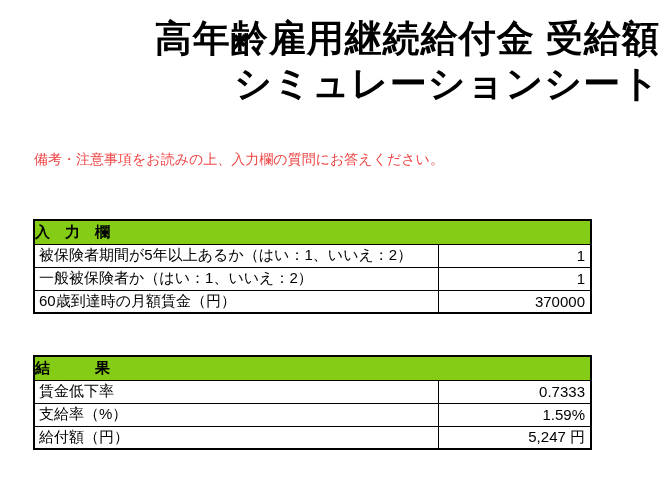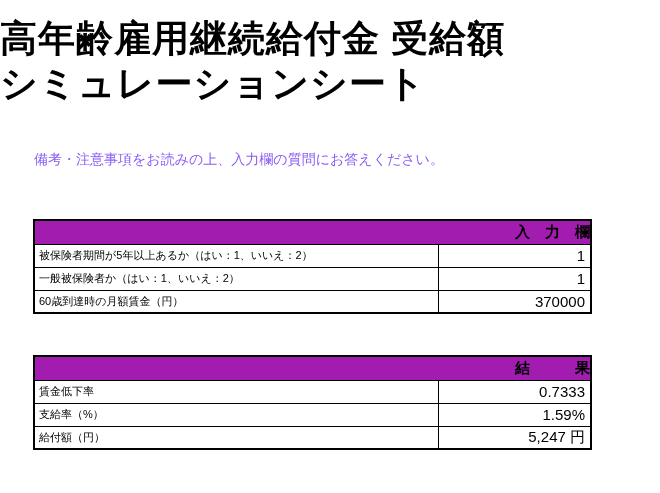--- a/index.html
+++ b/index.html
@@ -4,45 +4,45 @@
 <style>
   * { margin:0; padding:0; box-sizing:border-box; }
   html,body { background:#ffffff; }
   body {
     width:660px; height:493px; position:relative; overflow:hidden;
     font-family:"Liberation Sans","DejaVu Sans",sans-serif;
     color:#000000;
   }
   .page-title {
     position:absolute; top:16px; left:0; width:660px;
-    text-align:left; font-weight:bold; font-size:37px; line-height:45px;
+    text-align:right; font-weight:bold; font-size:37px; line-height:45px;
     letter-spacing:1px; white-space:nowrap;
   }
   .instructions {
     position:absolute; top:148px; left:34px;
-    font-size:14px; line-height:23px; color:#8b5cf6;
+    font-size:14px; line-height:23px; color:#ef4444;
   }
   table.sheet {
     position:absolute; left:33px; width:557px;
     border-collapse:collapse; table-layout:fixed;
     border:2px solid #000000;
   }
   #input-table { top:219px; }
   #result-table { top:355px;border-radius:11px; }
   table.sheet col.c-label { width:404px; }
   table.sheet col.c-value { width:153px; }
   table.sheet th, table.sheet td {
     border:1px solid #000000; overflow:hidden; white-space:nowrap;
   }
   th.sheet-header {
-    background:#a21caf; height:24px;
-    font-size:15px; font-weight:bold; text-align:right; vertical-align:middle;
+    background:#84cc16; height:24px;
+    font-size:15px; font-weight:bold; text-align:left; vertical-align:middle;
   }
   td.label-cell {
-    height:23px; font-size:11px; padding:1px 4px; vertical-align:middle;
+    height:23px; font-size:15px; padding:1px 4px; vertical-align:middle;
   }
   td.value-cell {
     height:23px; font-size:15px; padding:1px 5px;
     text-align:right; vertical-align:middle;
   }
 </style>
 </head>
 <body>
 
 <h1 class="page-title">

